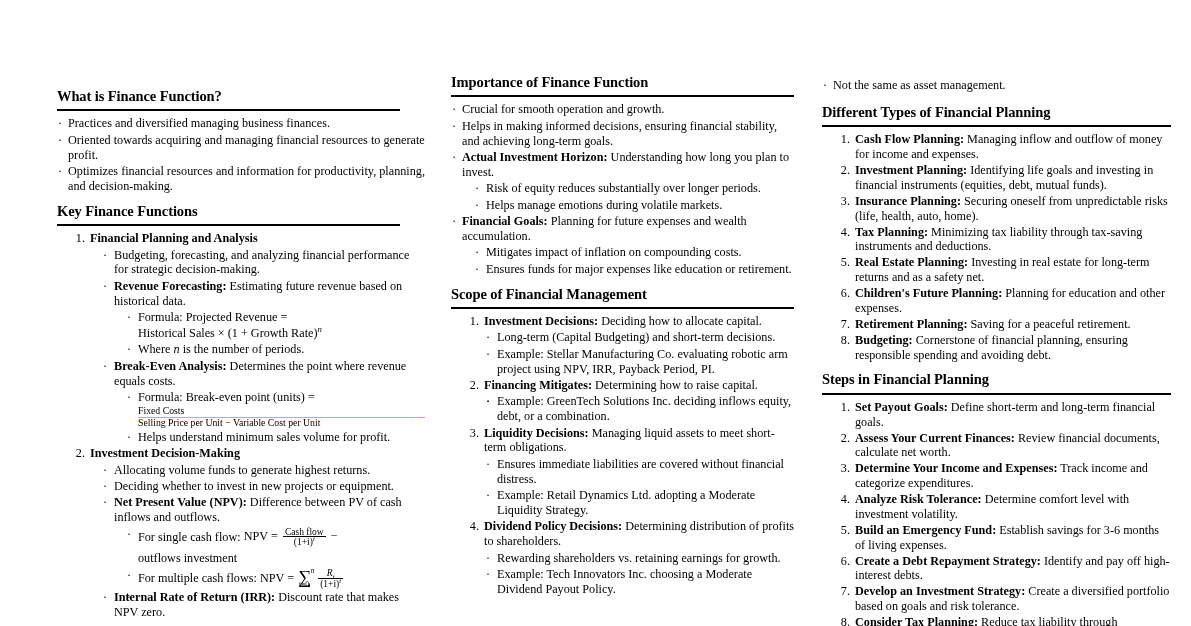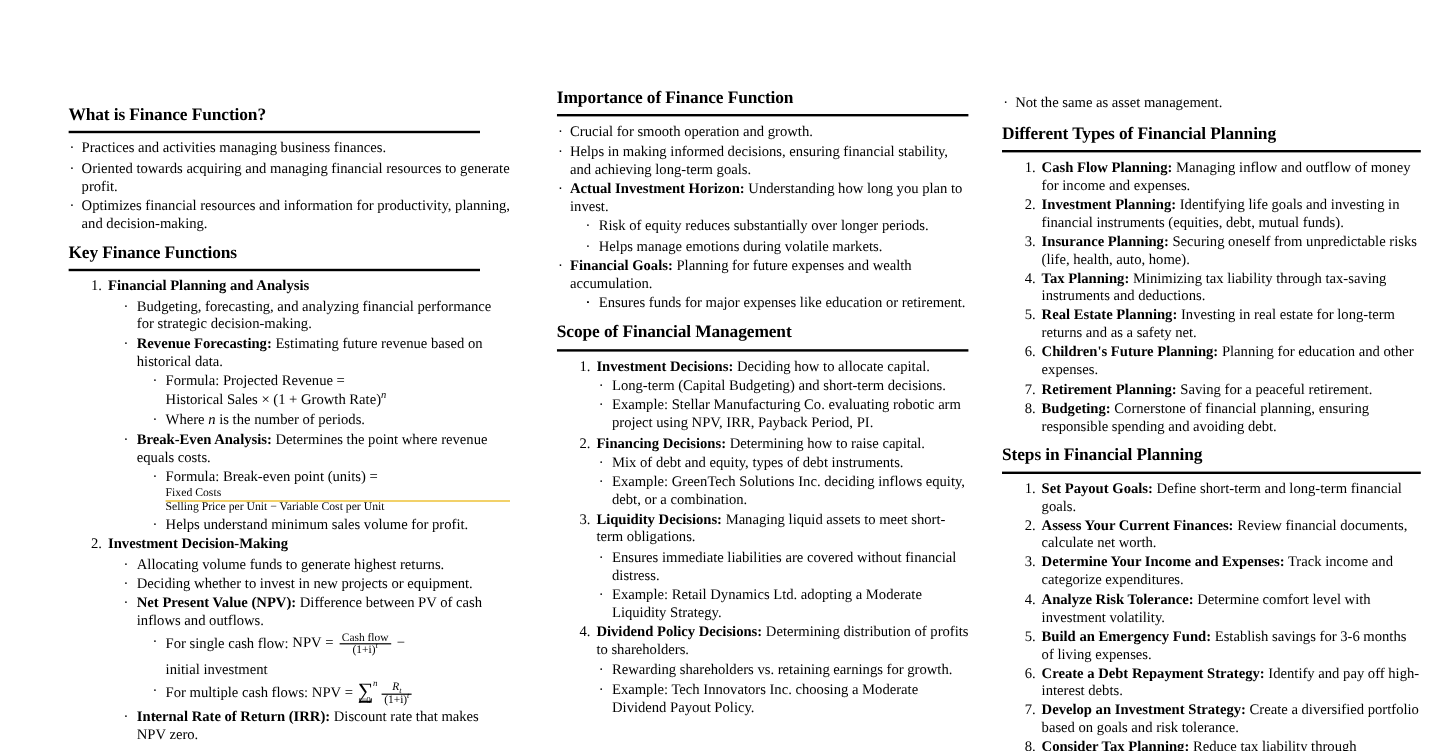--- a/index.html
+++ b/index.html
@@ -27,21 +27,21 @@
     width: 1191px;
     height: 626px;
     display: flex;
     flex-direction: row;
   }
   .col {
     position: relative;
     overflow: hidden;
   }
   .col-1 { width: 368px; margin-left: 57px; }
-  .col-2 { width: 345px; margin-left: 39px; }
+  .col-2 { width: 345px; margin-left: 26px; }
   .col-3 { width: 350px; margin-left: 26px; }
 
   .col-inner { padding-top: 0; }
   .col-1 .col-inner { padding-top: 88px; }
   .col-2 .col-inner { padding-top: 74px; }
   .col-3 .col-inner { padding-top: 78px; }
 
   h2.heading {
     font-size: 14.5px;
     font-weight: bold;
@@ -182,21 +182,21 @@
 <div class="page">
   <div class="columns">
 
     <div class="col col-1">
       <div class="col-inner">
 
         <div class="block">
           <h2 class="heading">What is Finance Function?</h2>
           <div class="rule"></div>
           <ul class="bul lvl1">
-            <li><span class="bdot">·</span><span>Practices and activities managing business finances.</span></li>
+            <li><span class="bdot">·</span><span>Practices and diversified managing business finances.</span></li>
             <li><span class="bdot">·</span><span>Oriented towards acquiring and managing financial resources to generate profit.</span></li>
             <li><span class="bdot">·</span><span>Optimizes financial resources and information for productivity, planning, and decision-making.</span></li>
           </ul>
         </div>
 
         <div class="block">
           <h2 class="heading">Key Finance Functions</h2>
           <div class="rule"></div>
 
           <ol class="num">
@@ -267,21 +267,21 @@
                   <b>Net Present Value (NPV):</b>
                   <span>Difference between PV of cash inflows and outflows.</span>
 
                   <ul class="bul lvl2">
                     <li>
                       <span class="bdot">·</span>
                       <span>For single cash flow:</span>
                       <span class="math">
                         <span class="mathrm">NPV</span><span class="op">=</span><span class="frac"><span class="fnum">Cash flow</span><span class="fden"><span>(1+i)</span><span class="sup">t</span></span></span><span class="op">−</span>
                       </span>
-                      <div class="formula-line" style="margin-top:4px;">initial investment</div>
+                      <div class="formula-line" style="margin-top:4px;">outflows investment</div>
                     </li>
 
                     <li>
                       <span class="bdot">·</span>
                       <span>For multiple cash flows:</span>
                       <span class="math">
                         <span class="mathrm">NPV</span><span class="op">=</span><span class="summ"><span class="sig">∑</span><span class="slim-top">n</span><span class="slim-bot">t=0</span></span><span class="frac" style="margin-left:6px;"><span class="fnum"><span class="mvar">R</span><span class="sup" style="vertical-align:sub;">t</span></span><span class="fden"><span>(1+i)</span><span class="sup">t</span></span></span>
                       </span>
                     </li>
 
@@ -318,21 +318,21 @@
               <ul class="bul lvl2">
                 <li><span class="bdot">·</span><span>Risk of equity reduces substantially over longer periods.</span></li>
                 <li><span class="bdot">·</span><span>Helps manage emotions during volatile markets.</span></li>
               </ul>
             </li>
             <li>
               <span class="bdot">·</span>
               <b>Financial Goals:</b>
               <span>Planning for future expenses and wealth accumulation.</span>
               <ul class="bul lvl2">
-                <li><span class="bdot">·</span></li>
+                <li><span class="bdot">·</span><span>Mitigates impact of inflation on compounding costs.</span></li>
                 <li><span class="bdot">·</span><span>Ensures funds for major expenses like education or retirement.</span></li>
               </ul>
             </li>
           </ul>
         </div>
 
         <div class="block">
           <h2 class="heading">Scope of Financial Management</h2>
           <div class="rule"></div>
           <ol class="num">
@@ -340,24 +340,24 @@
               <span class="nmark">1.</span>
               <b>Investment Decisions:</b>
               <span>Deciding how to allocate capital.</span>
               <ul class="bul lvl2" style="margin-left:-11px;">
                 <li><span class="bdot">·</span><span>Long-term (Capital Budgeting) and short-term decisions.</span></li>
                 <li><span class="bdot">·</span><span>Example: Stellar Manufacturing Co. evaluating robotic arm project using NPV, IRR, Payback Period, PI.</span></li>
               </ul>
             </li>
             <li>
               <span class="nmark">2.</span>
-              <b>Financing Decisions:</b>
+              <b>Financing Mitigates:</b>
               <span>Determining how to raise capital.</span>
               <ul class="bul lvl2" style="margin-left:-11px;">
-                <li><span class="bdot">·</span><span>Mix of debt and equity, types of debt instruments.</span></li>
+                <li><span class="bdot">·</span></li>
                 <li><span class="bdot">·</span><span>Example: GreenTech Solutions Inc. deciding inflows equity, debt, or a combination.</span></li>
               </ul>
             </li>
             <li>
               <span class="nmark">3.</span>
               <b>Liquidity Decisions:</b>
               <span>Managing liquid assets to meet short-term obligations.</span>
               <ul class="bul lvl2" style="margin-left:-11px;">
                 <li><span class="bdot">·</span><span>Ensures immediate liabilities are covered without financial distress.</span></li>
                 <li><span class="bdot">·</span><span>Example: Retail Dynamics Ltd. adopting a Moderate Liquidity Strategy.</span></li>

